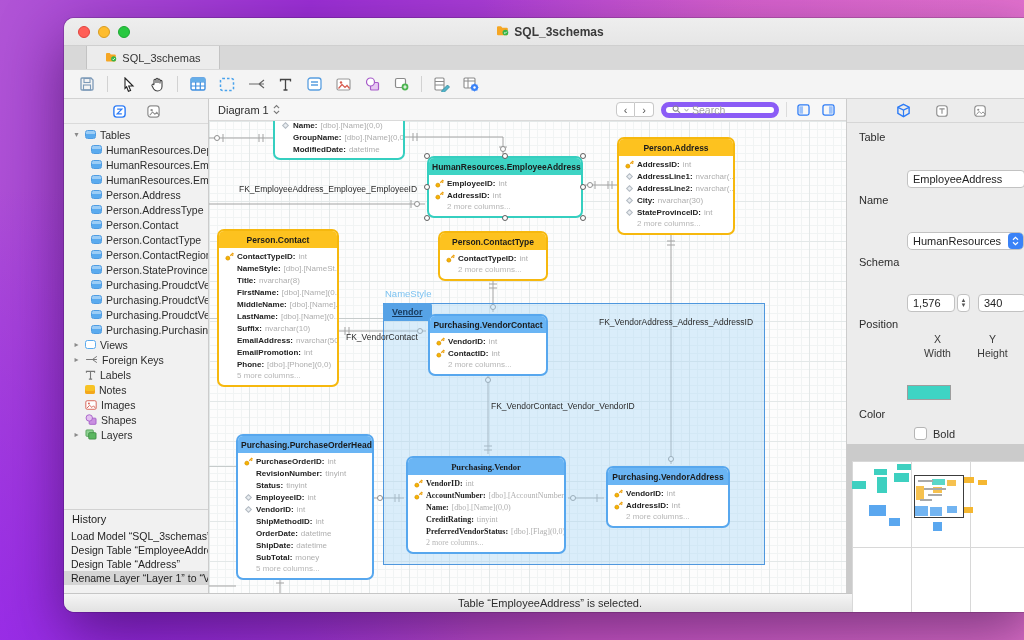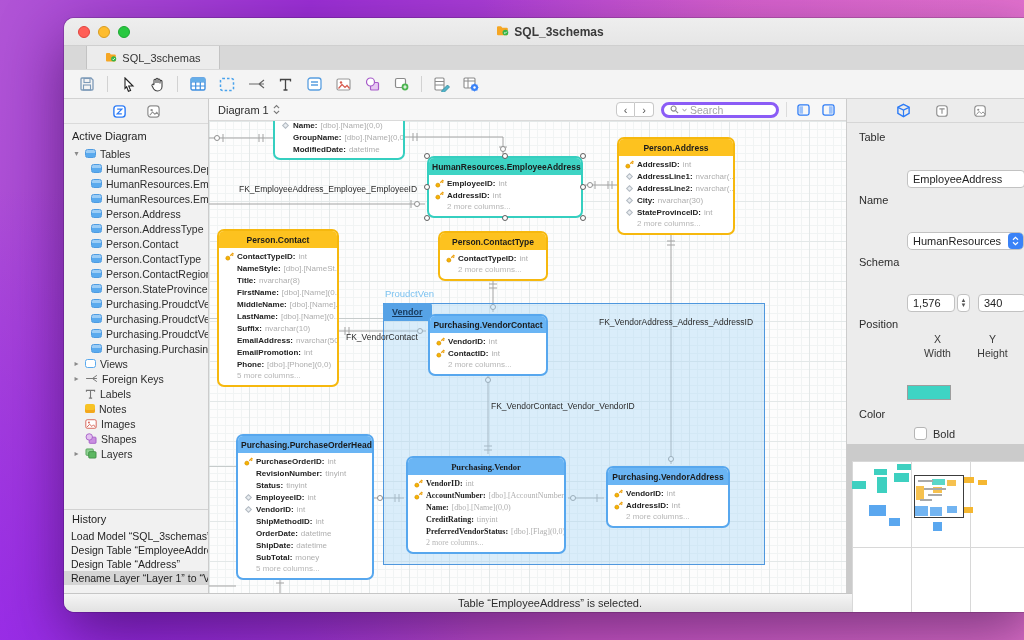--- a/index.html
+++ b/index.html
@@ -46,21 +46,21 @@
   .history { border-top:1px solid #d2d2d2; flex:none; padding-bottom:8px; }
   .hist-item { font-size:10.5px; line-height:14px; padding:0 7px; white-space:nowrap; overflow:hidden; color:#1f1f1f; }
   .hist-item.sel { background:#d5d5d5; }
   
   .canvas-wrap { flex:1; min-width:0; display:flex; flex-direction:column; background:#fff; }
   .canvas-topbar { height:22px; background:#f7f7f7; border-bottom:1px solid #dadada; display:flex; align-items:center; padding:0 9px; gap:7px; font-size:11px; color:#2c2c2c; flex:none; }
   .spacer { flex:1; }
   .nav-group { display:flex; }
   .nav-btn { width:19px; height:15px; background:#fff; border:1px solid #c8c8c8; display:flex; align-items:center; justify-content:center; font-size:11px; color:#555; }
   .nav-btn:first-child { border-radius:4px 0 0 4px; } .nav-btn:last-child { border-radius:0 4px 4px 0; border-left:none; }
-  .search-field { width:118px; height:16px; background:#fff; border:3px solid #8b5cf6; border-radius:9px; display:flex; align-items:center; padding:0 6px; gap:3px; }
+  .search-field { width:118px; height:16px; background:#fff; border:5px solid #8b5cf6; border-radius:9px; display:flex; align-items:center; padding:0 6px; gap:3px; }
   .search-field input { border:none; outline:none; width:70px; font-size:10.5px; background:transparent; color:#333; }
   .search-field input::placeholder { color:#a5a5a5; }
   .vsep { width:1px; height:15px; background:#dcdcdc; }
   .canvas { flex:1; position:relative; overflow:hidden;
     background-color:#fdfdfd;
     background-image:
       linear-gradient(#e3e8e8 1px, transparent 1px), linear-gradient(90deg,#e3e8e8 1px, transparent 1px),
       linear-gradient(#f1f4f4 1px, transparent 1px), linear-gradient(90deg,#f1f4f4 1px, transparent 1px);
     background-size:40px 40px, 40px 40px, 8px 8px, 8px 8px;
   }
@@ -254,21 +254,20 @@
           </span>
           <span class="tb-ic">
             <svg width="15" height="15" viewBox="0 0 16 16">
                 <rect x="2" y="2" width="12" height="12" rx="3" fill="#fff" stroke="#8e8e8e" stroke-width="1.3"></rect>
                 <circle cx="6" cy="6.5" r="1.3" fill="#8e8e8e"></circle>
                 <path d="M4,12 l3,-3.5 l2.5,2.5 l2,-2 l2.5,3" stroke="#8e8e8e" stroke-width="1.2" fill="none"></path>
               </svg>
           </span>
         </div>
         <div class="sb-scroll">
-          <div class="sb-header">Active Diagram</div>
           <div class="tree-row">
             <span class="chev">▾</span>
             <span class="ic-table"></span>
             <span>Tables</span>
           </div>
           <div id="sb-tables">
               <div class="tree-row child">
                 <span class="ic-table"></span>
                 <span>HumanResources.Depar...</span>
               </div>
@@ -476,21 +475,21 @@
                 <circle cx="462" cy="338" r="2.5"></circle>
                 <circle cx="284" cy="186" r="2.5"></circle>
               <circle cx="279" cy="259" r="2.5"></circle>
                 <circle cx="211" cy="210" r="2.5"></circle>
                 <circle cx="171" cy="377" r="2.5"></circle>
               <circle cx="364" cy="377" r="2.5"></circle>
             </g>
           </svg>
 
           <div class="layer-rect" id="layer-rect" style="left: 174px; top: 182px; width: 382px; height: 262px;"></div>
-          <div class="layer-title" id="layer-title" style="left: 176px; top: 167px;">ProudctVen</div>
+          <div class="layer-title" id="layer-title" style="left: 176px; top: 167px;">NameStyle</div>
           <div class="layer-tab" id="layer-tab" style="left: 174px; top: 182px; text-decoration: underline;">Vendor</div>
           <div id="entities">
               <div class="entity teal" style="left: 64px; top: -6px; width: 132px;">
                 <div class="e-body">
                   <div class="e-row">
                     <span class="e-ic">
                       <span class="dmd"></span>
                     </span>
                     <span class="e-n">Name:</span>
                     <span class="e-t">[dbo].[Name](0,0)</span>

